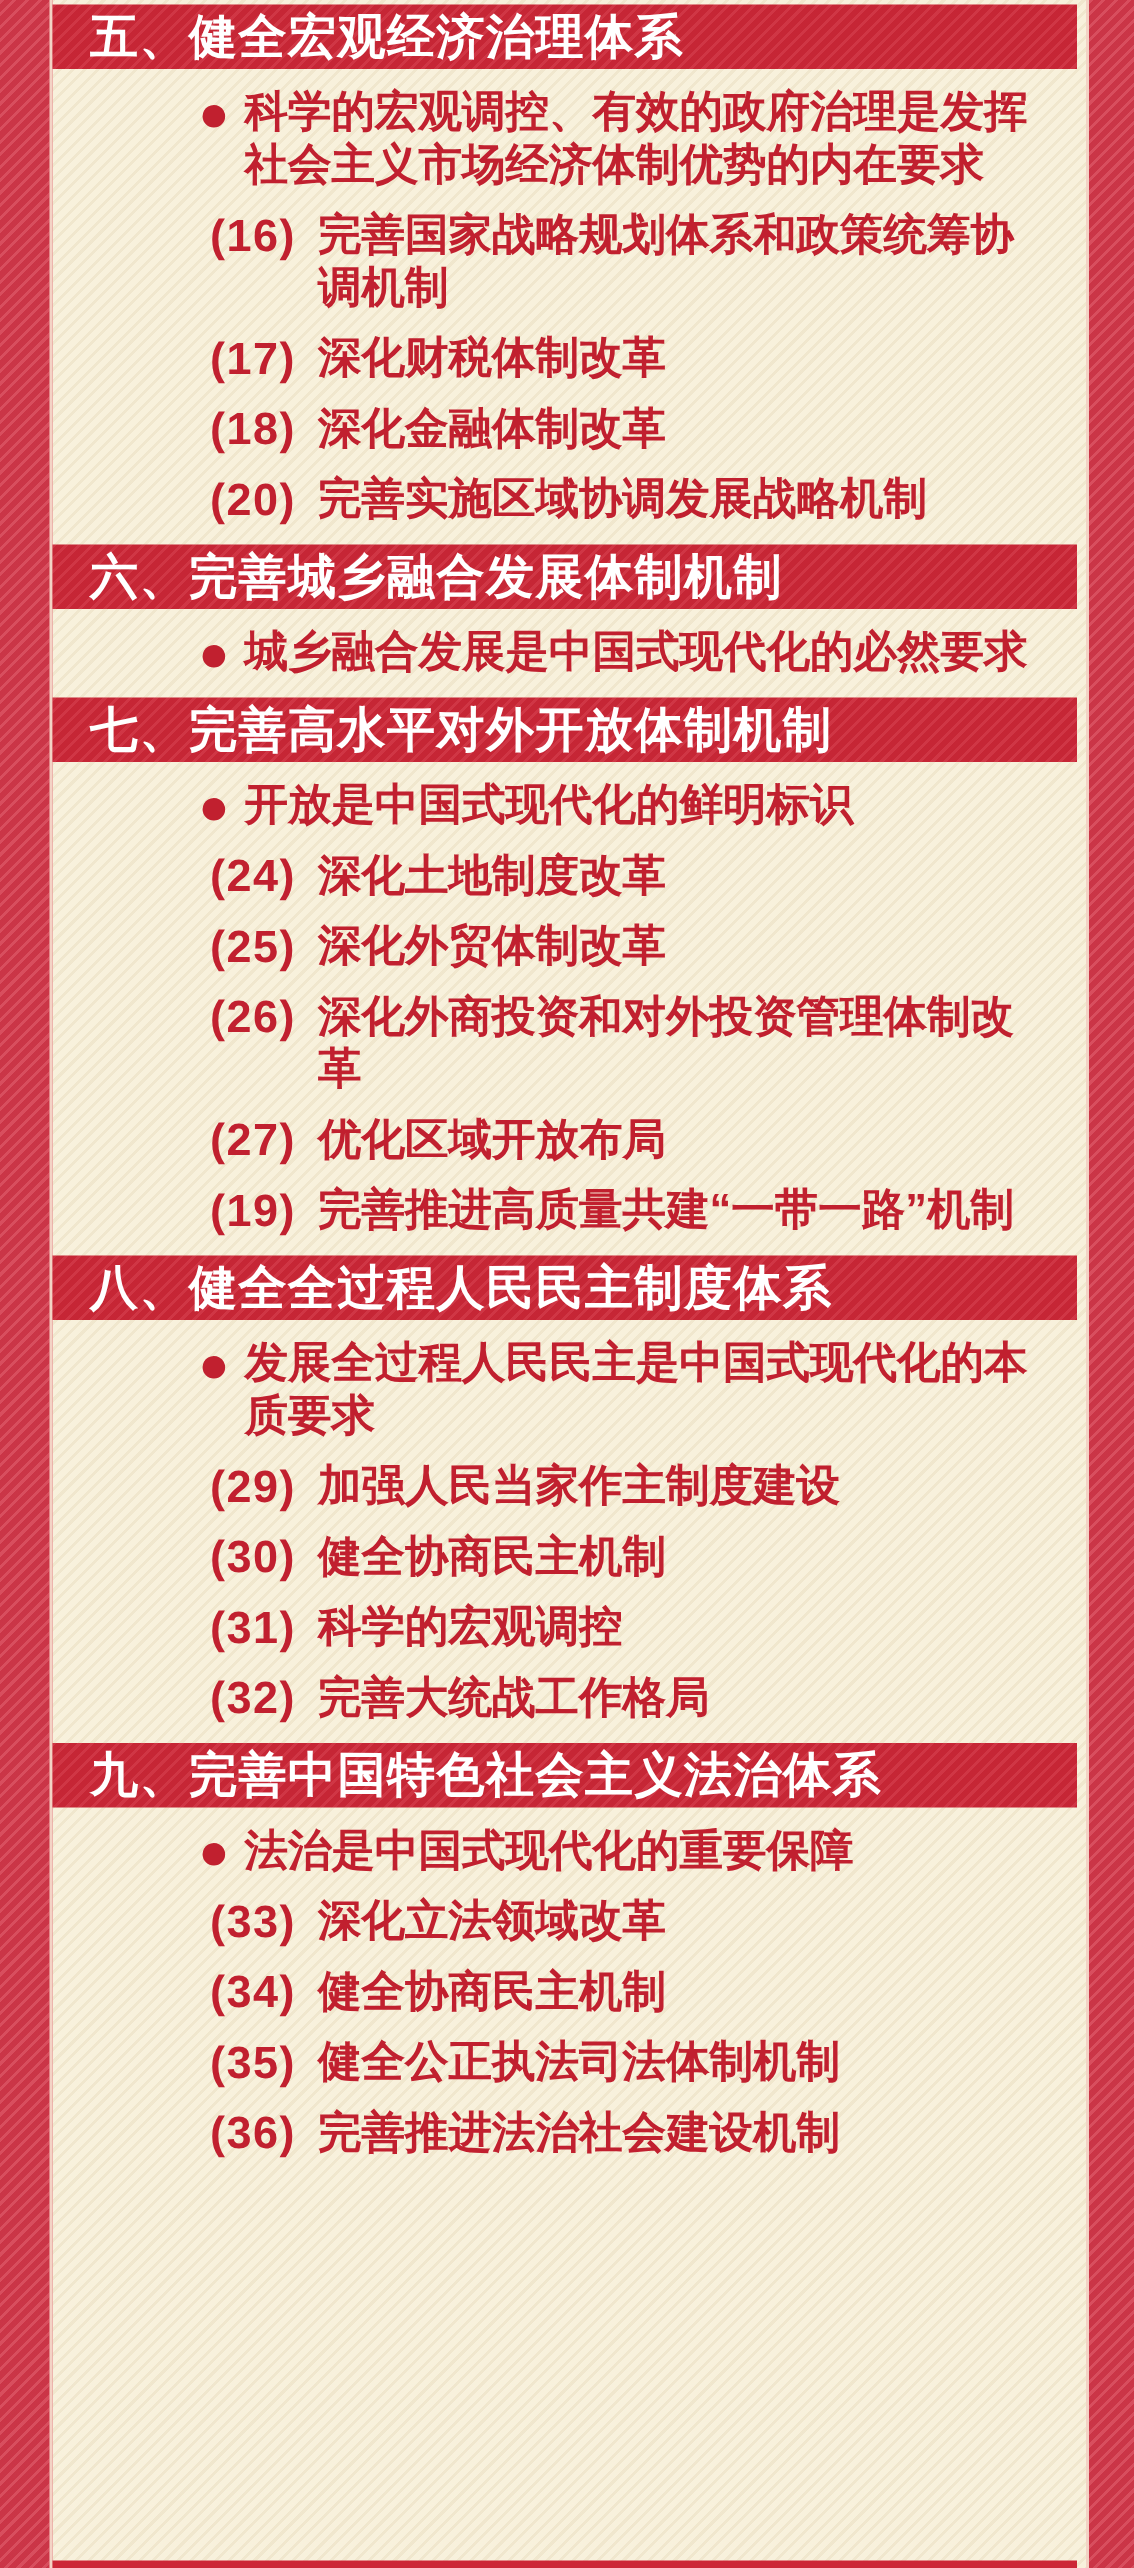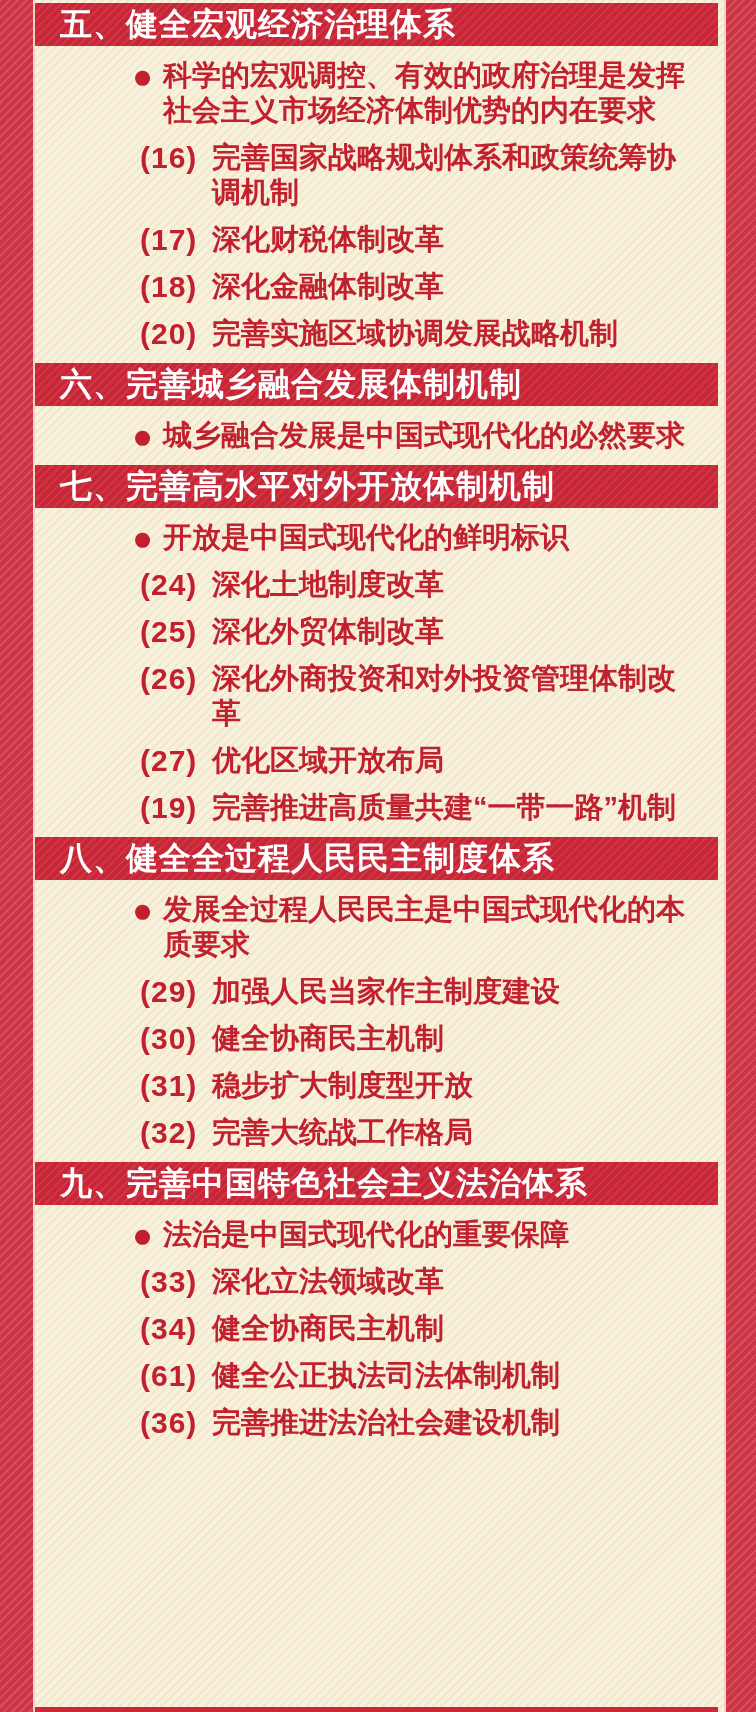--- a/index.html
+++ b/index.html
@@ -147,21 +147,21 @@
     <div class="item">
         <span class="num">(29)</span>
         <div class="txt">加强人民当家作主制度建设</div>
       </div>
           <div class="item">
         <span class="num">(30)</span>
         <div class="txt">健全协商民主机制</div>
       </div>
           <div class="item">
         <span class="num">(31)</span>
-        <div class="txt">稳步扩大制度型开放</div>
+        <div class="txt">科学的宏观调控</div>
       </div>
           <div class="item">
         <span class="num">(32)</span>
         <div class="txt">完善大统战工作格局</div>
       </div>
         </div>
   </section>
 
   <section class="section">
     <header class="banner">
@@ -175,21 +175,21 @@
 
     <div class="item">
         <span class="num">(33)</span>
         <div class="txt">深化立法领域改革</div>
       </div>
           <div class="item">
         <span class="num">(34)</span>
         <div class="txt">健全协商民主机制</div>
       </div>
           <div class="item">
-        <span class="num">(61)</span>
+        <span class="num">(35)</span>
         <div class="txt">健全公正执法司法体制机制</div>
       </div>
           <div class="item">
         <span class="num">(36)</span>
         <div class="txt">完善推进法治社会建设机制</div>
       </div>
         </div>
   </section>
 </div>
   <div class="side right"></div>

